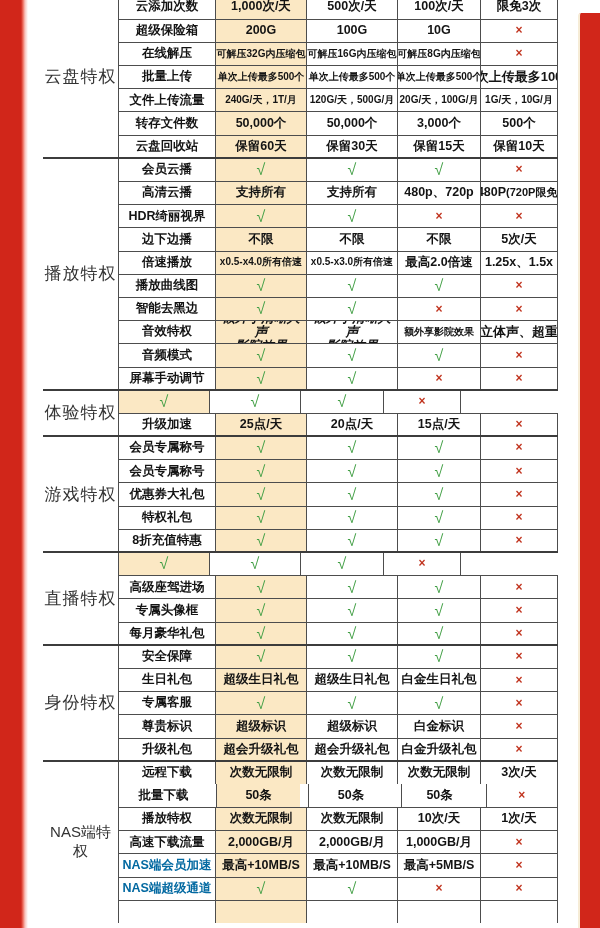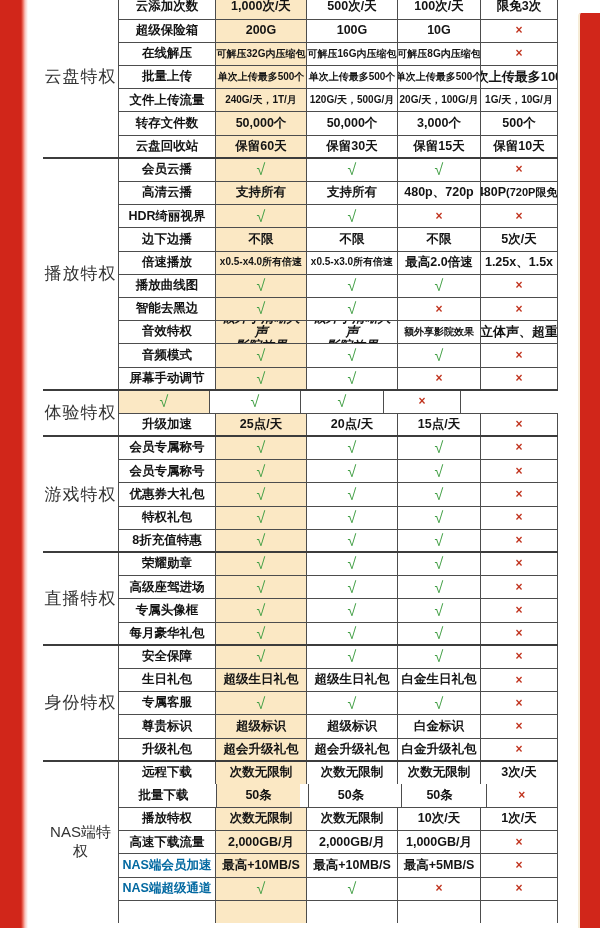--- a/index.html
+++ b/index.html
@@ -352,21 +352,20 @@
             <div class="cell c3">
               <span class="cross">×</span>
             </div>
           </div>
         </div>
       </div>
       <div class="section">
         <div class="cat">直播特权</div>
         <div class="rows">
           <div class="row">
-            <div class="cell feature">荣耀勋章</div>
             <div class="cell c0">
               <span class="check">√</span>
             </div>
             <div class="cell c1">
               <span class="check">√</span>
             </div>
             <div class="cell c2">
               <span class="check">√</span>
             </div>
             <div class="cell c3">

